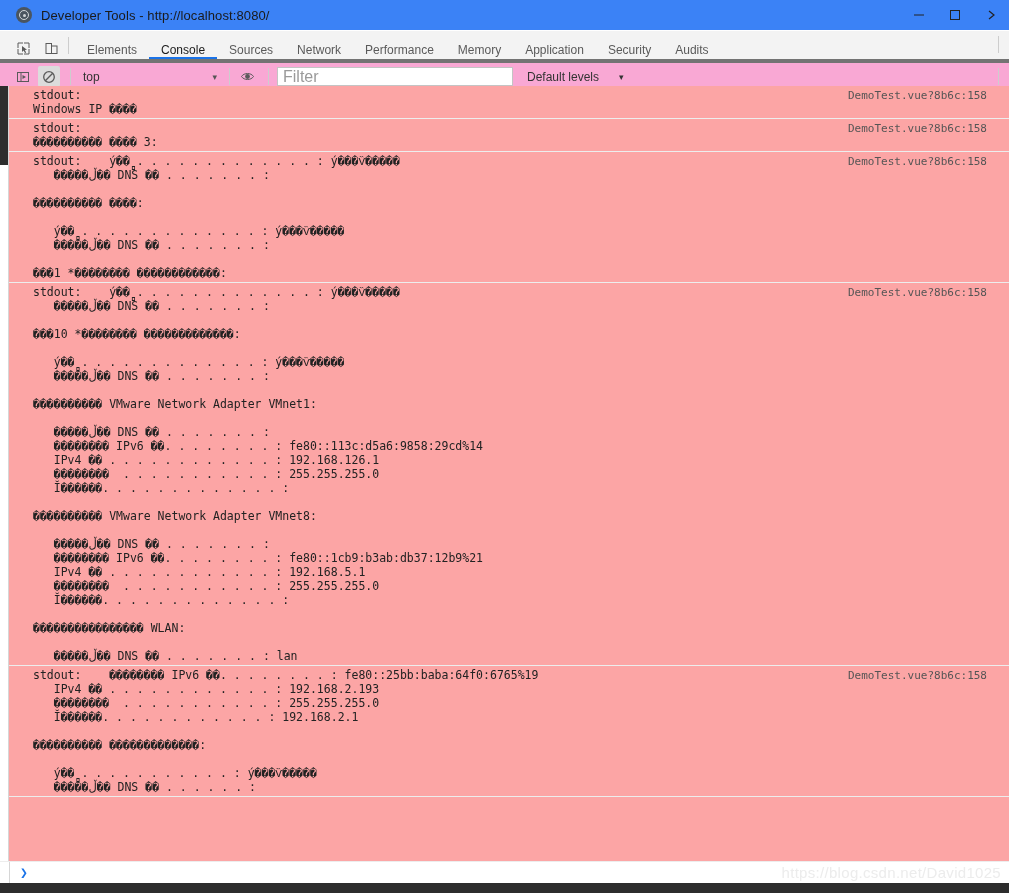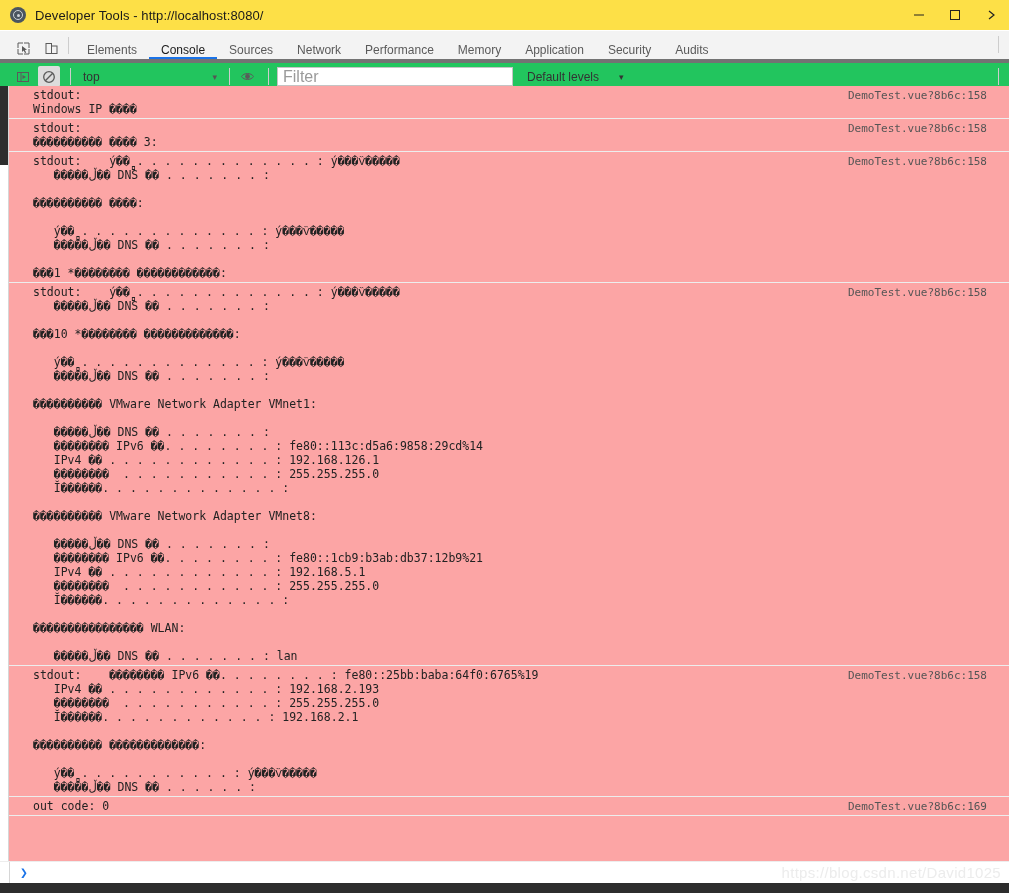--- a/index.html
+++ b/index.html
@@ -8,23 +8,23 @@
     background:#ffffff;
     font-family:"Liberation Sans",sans-serif;
     font-size:12px;
     color:#333;
     overflow:hidden;
     position:relative;
   }
   
   .titlebar{
     height:30px;
-    background:#fde047;
-    display:flex;align-items:center;
-    padding:0 0 0 10px;
+    background:#3b82f6;
+    display:flex;align-items:center;
+    padding:0 0 0 16px;
     border-bottom:1px solid #ffffff;
     position:relative;
   }
   .app-logo{
     width:16px;height:16px;border-radius:50%;
     background:#4a5560;
     margin-right:9px;
     flex:0 0 auto;
     position:relative;
   }
@@ -69,21 +69,21 @@
     font-size:12px;color:#5a5a5a;
     border-bottom:2px solid transparent;
     white-space:nowrap;
   }
   .tab.active{color:#1a1a1a;border-bottom:2px solid #1a73e8;}
   .tabstrip-endsep{
     position:absolute;right:10px;top:5px;width:1px;height:17px;background:#cdcdcd;
   }
   
   .console-toolbar{
-    height:27px;background:#22c55e;
+    height:27px;background:#f9a8d4;
     border-bottom:1px solid #cdcdcd;
     display:flex;align-items:center;
     padding-left:12px;
     position:relative;
   }
   .tb-btn{
     width:22px;height:21px;display:flex;align-items:center;justify-content:center;
     margin-right:4px;border-radius:2px;
   }
   .tb-btn.pressed{background:#dcdcdc;}
@@ -347,24 +347,20 @@
    ��������  . . . . . . . . . . . : 255.255.255.0
    Ĭ������. . . . . . . . . . . . : 192.168.2.1
 
 ���������� �������������:
 
    ý��̻ . . . . . . . . . . . : ý���Ѷ�����
    �����ڵ�� DNS ��׺ . . . . . . :</div>
       <div class="src-link">DemoTest.vue?8b6c:158</div>
     </div>
 
-    <div class="msg">
-      <div class="msg-text">out code: 0</div>
-      <div class="src-link">DemoTest.vue?8b6c:169</div>
-    </div>
 
   </div>
 </div>
 
 <div class="prompt-row">
   <div class="prompt-left-pad"></div>
   <div class="prompt-caret">❯</div>
 </div>
 
 <div class="watermark">https://blog.csdn.net/David1025</div>

